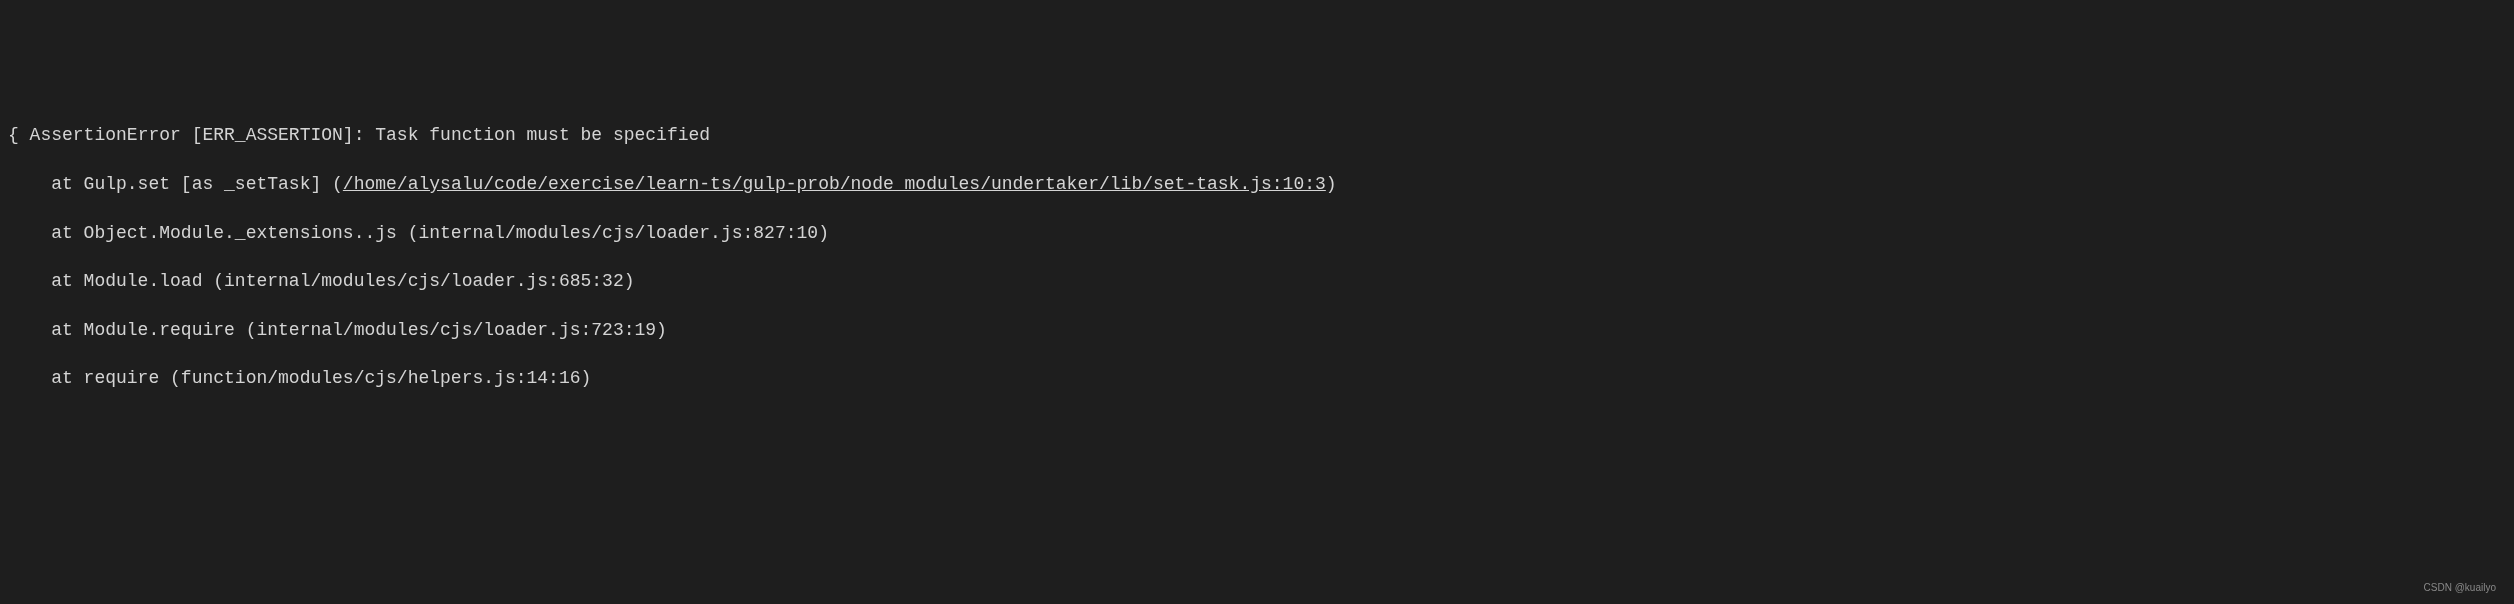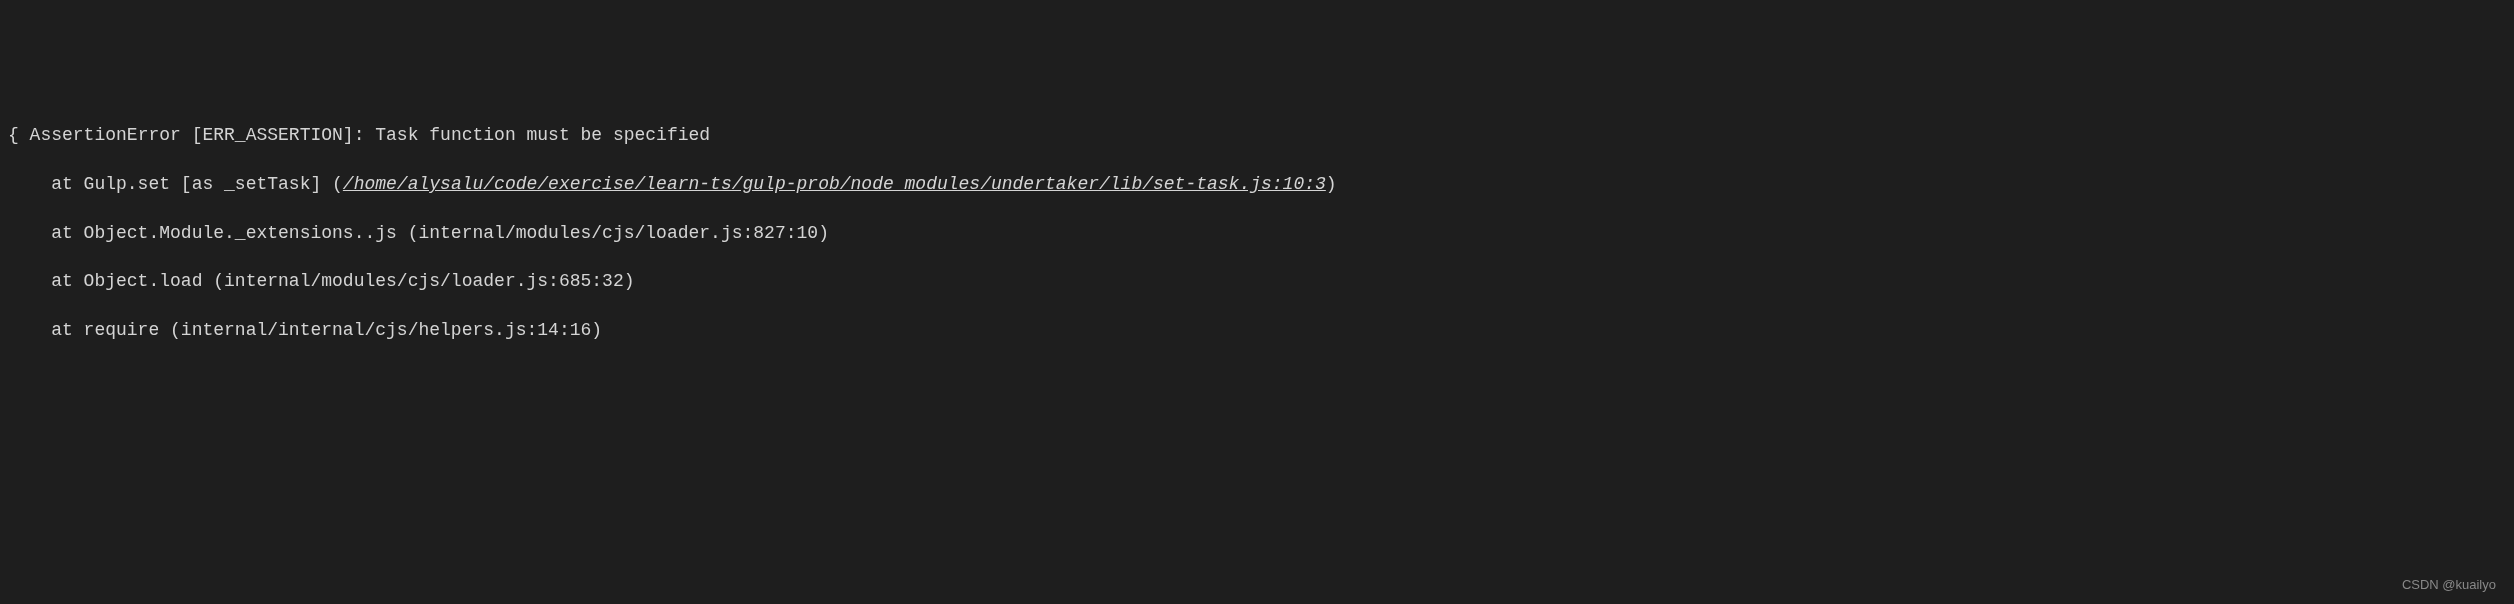--- a/index.html
+++ b/index.html
@@ -18,42 +18,42 @@
       overflow: hidden;
       width: 2514px;
       height: 604px;
       position: relative;
     }
     .line {
       white-space: pre;
     }
     .underline {
       text-decoration: underline;
-      font-style: italic;
     }
     .watermark {
       position: absolute;
       bottom: 10px;
       right: 18px;
       color: #888888;
-      font-size: 13px;
+      font-size: 10px;
       font-family: Arial, sans-serif;
     }
   </style>
 </head>
 <body>
 
 
 
 <div>
 <div class="line"><span>{ </span><span>AssertionError [ERR_ASSERTION]: Task function must be specified</span></div>
 <div class="line"><span>    at Gulp.set [as _setTask] (</span><span class="underline">/home/alysalu/code/exercise/learn-ts/gulp-prob/node_modules/undertaker/lib/set-task.js:10:3</span><span>)</span></div>
 <div class="line"><span>    at Object.Module._extensions..js (internal/modules/cjs/loader.js:827:10)</span></div>
-<div class="line"><span>    at Object.load (internal/modules/cjs/loader.js:685:32)</span></div>
-<div class="line"><span>    at require (internal/internal/cjs/helpers.js:14:16)</span></div>
+<div class="line"><span>    at Module.load (internal/modules/cjs/loader.js:685:32)</span></div>
+<div class="line"><span>    at Module.require (internal/modules/cjs/loader.js:723:19)</span></div>
+<div class="line"><span>    at require (function/modules/cjs/helpers.js:14:16)</span></div>
 
 
 
 
 
 
 
 </div>
 
 <div class="watermark">CSDN @kuailyo</div>

